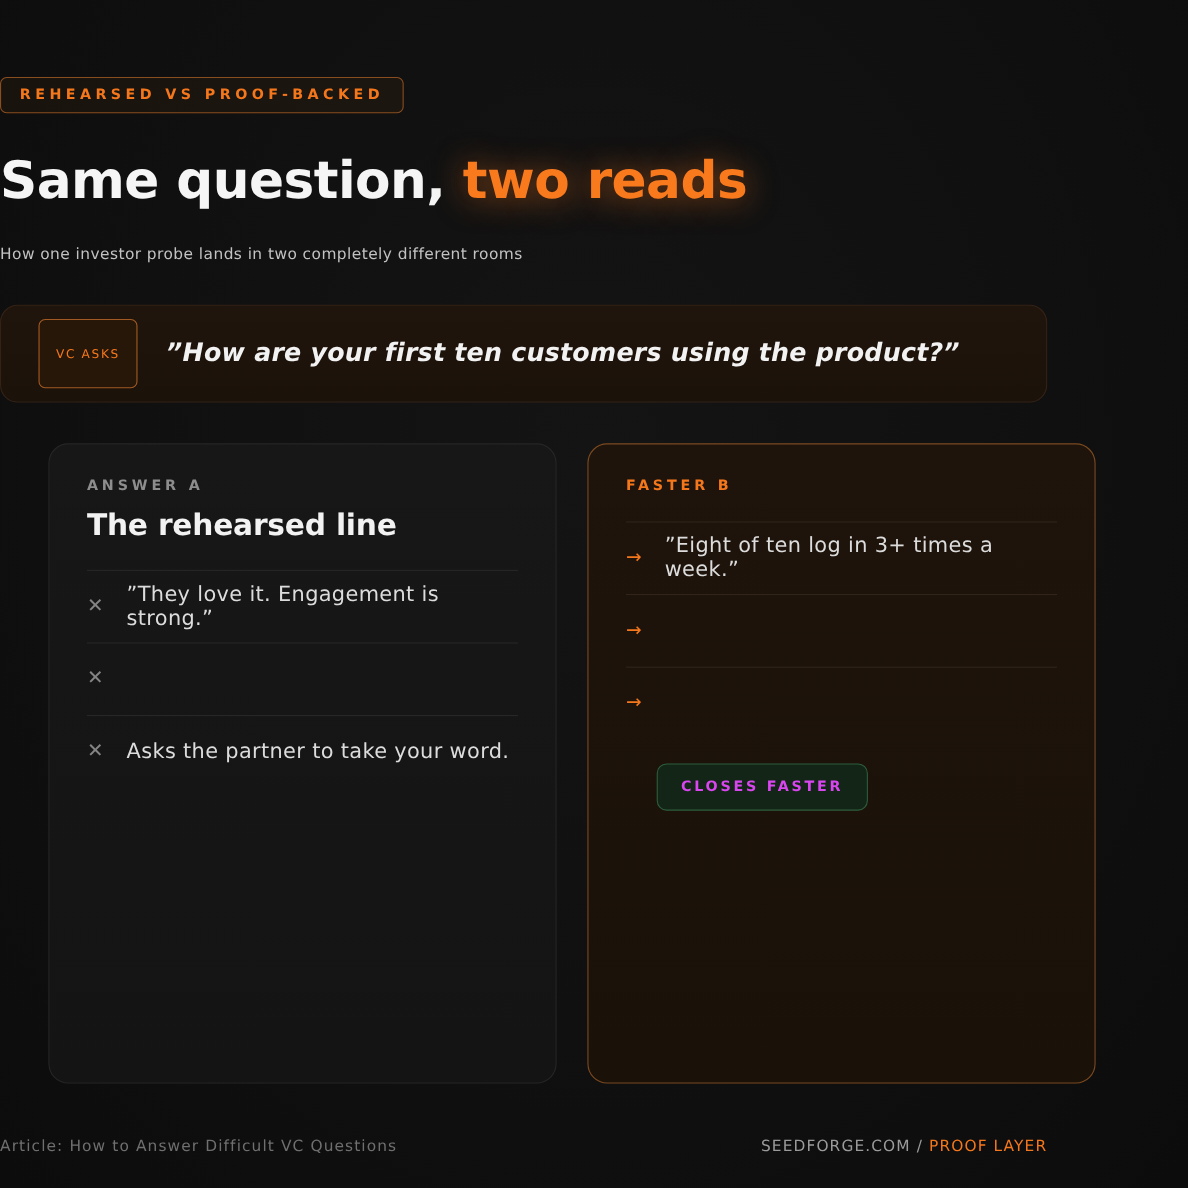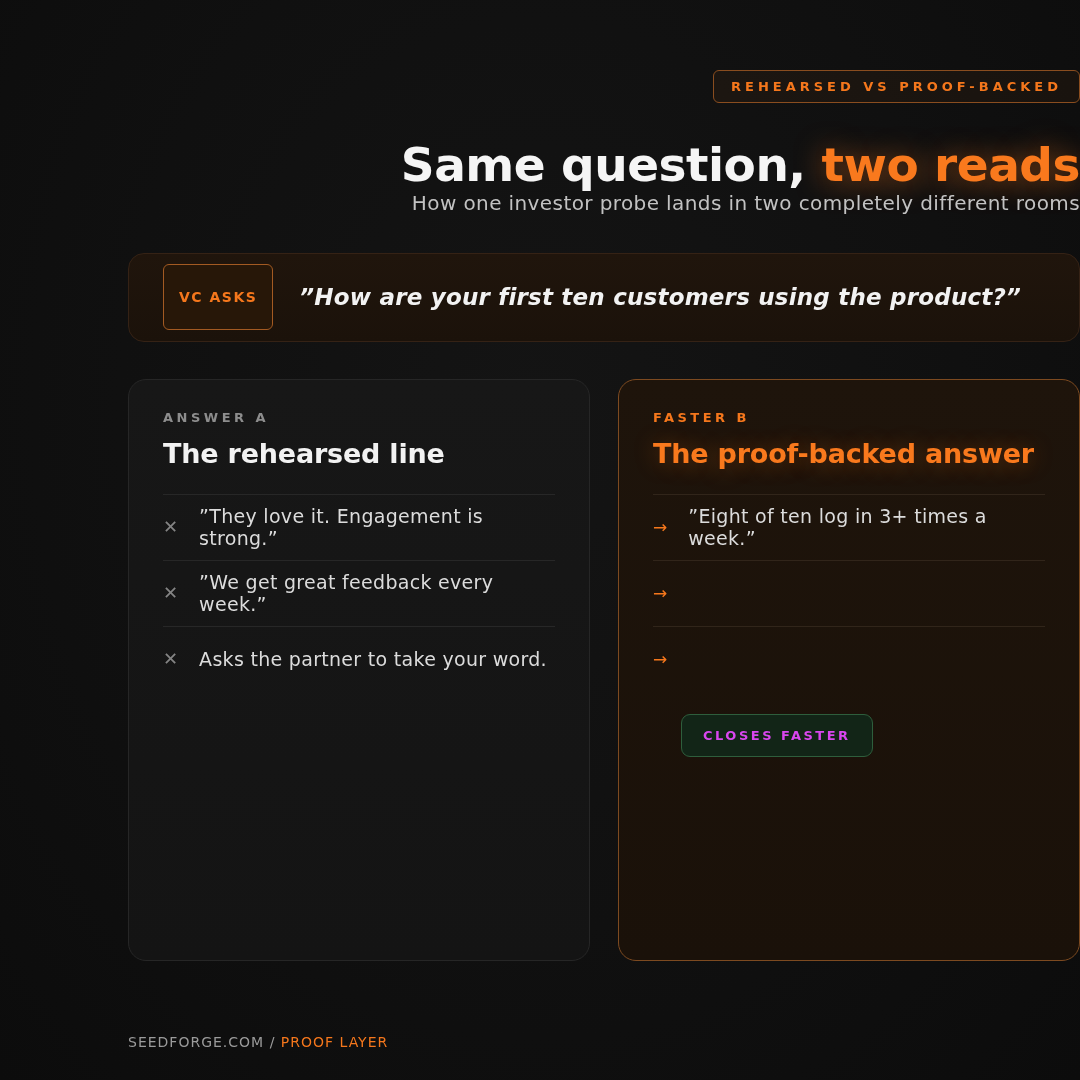--- a/index.html
+++ b/index.html
@@ -4,21 +4,21 @@
 <style>
   * { margin: 0; padding: 0; box-sizing: border-box; }
   html, body { background: #0a0a0a; }
   body {
     font-family: "DejaVu Sans", "Liberation Sans", sans-serif;
     display: flex; justify-content: center;
   }
   .canvas {
     width: 1080px; height: 1080px;
     background: radial-gradient(ellipse at 50% 38%, #141414 0%, #101010 55%, #0c0c0c 100%);
-    display: flex; flex-direction: column; align-items: flex-end;
+    display: flex; flex-direction: column; align-items: flex-start;
     position: relative; overflow: hidden;
   }
   
   .top-badge {
     margin-top: 70px;
     display: inline-block;
     padding: 8px 17px;
     border: 1px solid #8a4d1f;
     border-radius: 6px;
     background: rgba(245,119,28,0.05);
@@ -32,22 +32,22 @@
     letter-spacing: -0.5px;
     color: #f5f5f5;
     line-height: 1.1;
     text-align: center;
   }
   .title .accent {
     color: #f9791d;
     text-shadow: 0 2px 28px rgba(249,121,29,0.55);
   }
   .subtitle {
-    margin-top: 0;
-    font-size: 20px;
+    margin-top: 32px;
+    font-size: 14px;
     color: #c2c2c2;
     letter-spacing: 0.4px;
     font-weight: 400;
   }
   
   .question-box {
     margin-top: 38px;
     width: 952px; height: 89px;
     background: linear-gradient(180deg, #20150c 0%, #1b120a 100%);
     border: 1px solid #352215;
@@ -55,32 +55,32 @@
     display: flex; align-items: center;
     padding: 0 34px; gap: 26px;
   }
   .vc-tag {
     flex: 0 0 auto;
     padding: 24px 15px;
     border: 1px solid #a35a22;
     border-radius: 6px;
     background: #271708;
     color: #f5771c;
-    font-size: 14px; font-weight: 700;
+    font-size: 11px; font-weight: 400;
     letter-spacing: 1.5px;
   }
   .question-text {
     font-size: 23px; font-weight: 700; font-style: italic;
     color: #f2f2f2;
     letter-spacing: 0.2px;
   }
   
   .cards {
     margin-top: 37px;
-    display: flex; gap: 28px;
+    display: flex; gap: 28px; padding-left: 44px;
   }
   .card {
     width: 462px; height: 582px;
     border-radius: 18px;
     padding: 30px 34px;
     display: flex; flex-direction: column;
   }
   .card-a {
     background: linear-gradient(180deg, #171717 0%, #141414 100%);
     border: 1px solid #262626;
@@ -178,33 +178,31 @@
       <h2 class="card-title">The rehearsed line</h2>
       <hr class="head-divider">
       <ul class="items">
         <li class="item">
           <span class="item-icon">✕</span>
           <span class="item-text">”They love it. Engagement is strong.”</span>
         </li>
         <hr class="item-divider">
         <li class="item">
           <span class="item-icon">✕</span>
-          <span class="item-text">”We get great feedback every week.”</span>
         </li>
         <hr class="item-divider">
         <li class="item">
           <span class="item-icon">✕</span>
           <span class="item-text">Asks the partner to take your word.</span>
         </li>
       </ul>
     </section>
 
     <section class="card card-b">
       <div class="card-label">FASTER B</div>
-      <h2 class="card-title">The proof-backed answer</h2>
       <hr class="head-divider">
       <ul class="items">
         <li class="item">
           <span class="item-icon">→</span>
           <span class="item-text">”Eight of ten log in 3+ times a week.”</span>
         </li>
         <hr class="item-divider">
         <li class="item">
           <span class="item-icon">→</span>
         </li>
@@ -212,16 +210,17 @@
         <li class="item">
           <span class="item-icon">→</span>
         </li>
       </ul>
       <div class="verdict-badge verdict-green">CLOSES FASTER</div>
     </section>
 
   </div>
 
   <div class="footer">
+    <span class="footer-left">Article: How to Answer Difficult VC Questions</span>
     <span class="footer-right"><span>SEEDFORGE.COM / </span><span class="accent">PROOF LAYER</span></span>
   </div>
 
 </div>
 
 </body></html>

